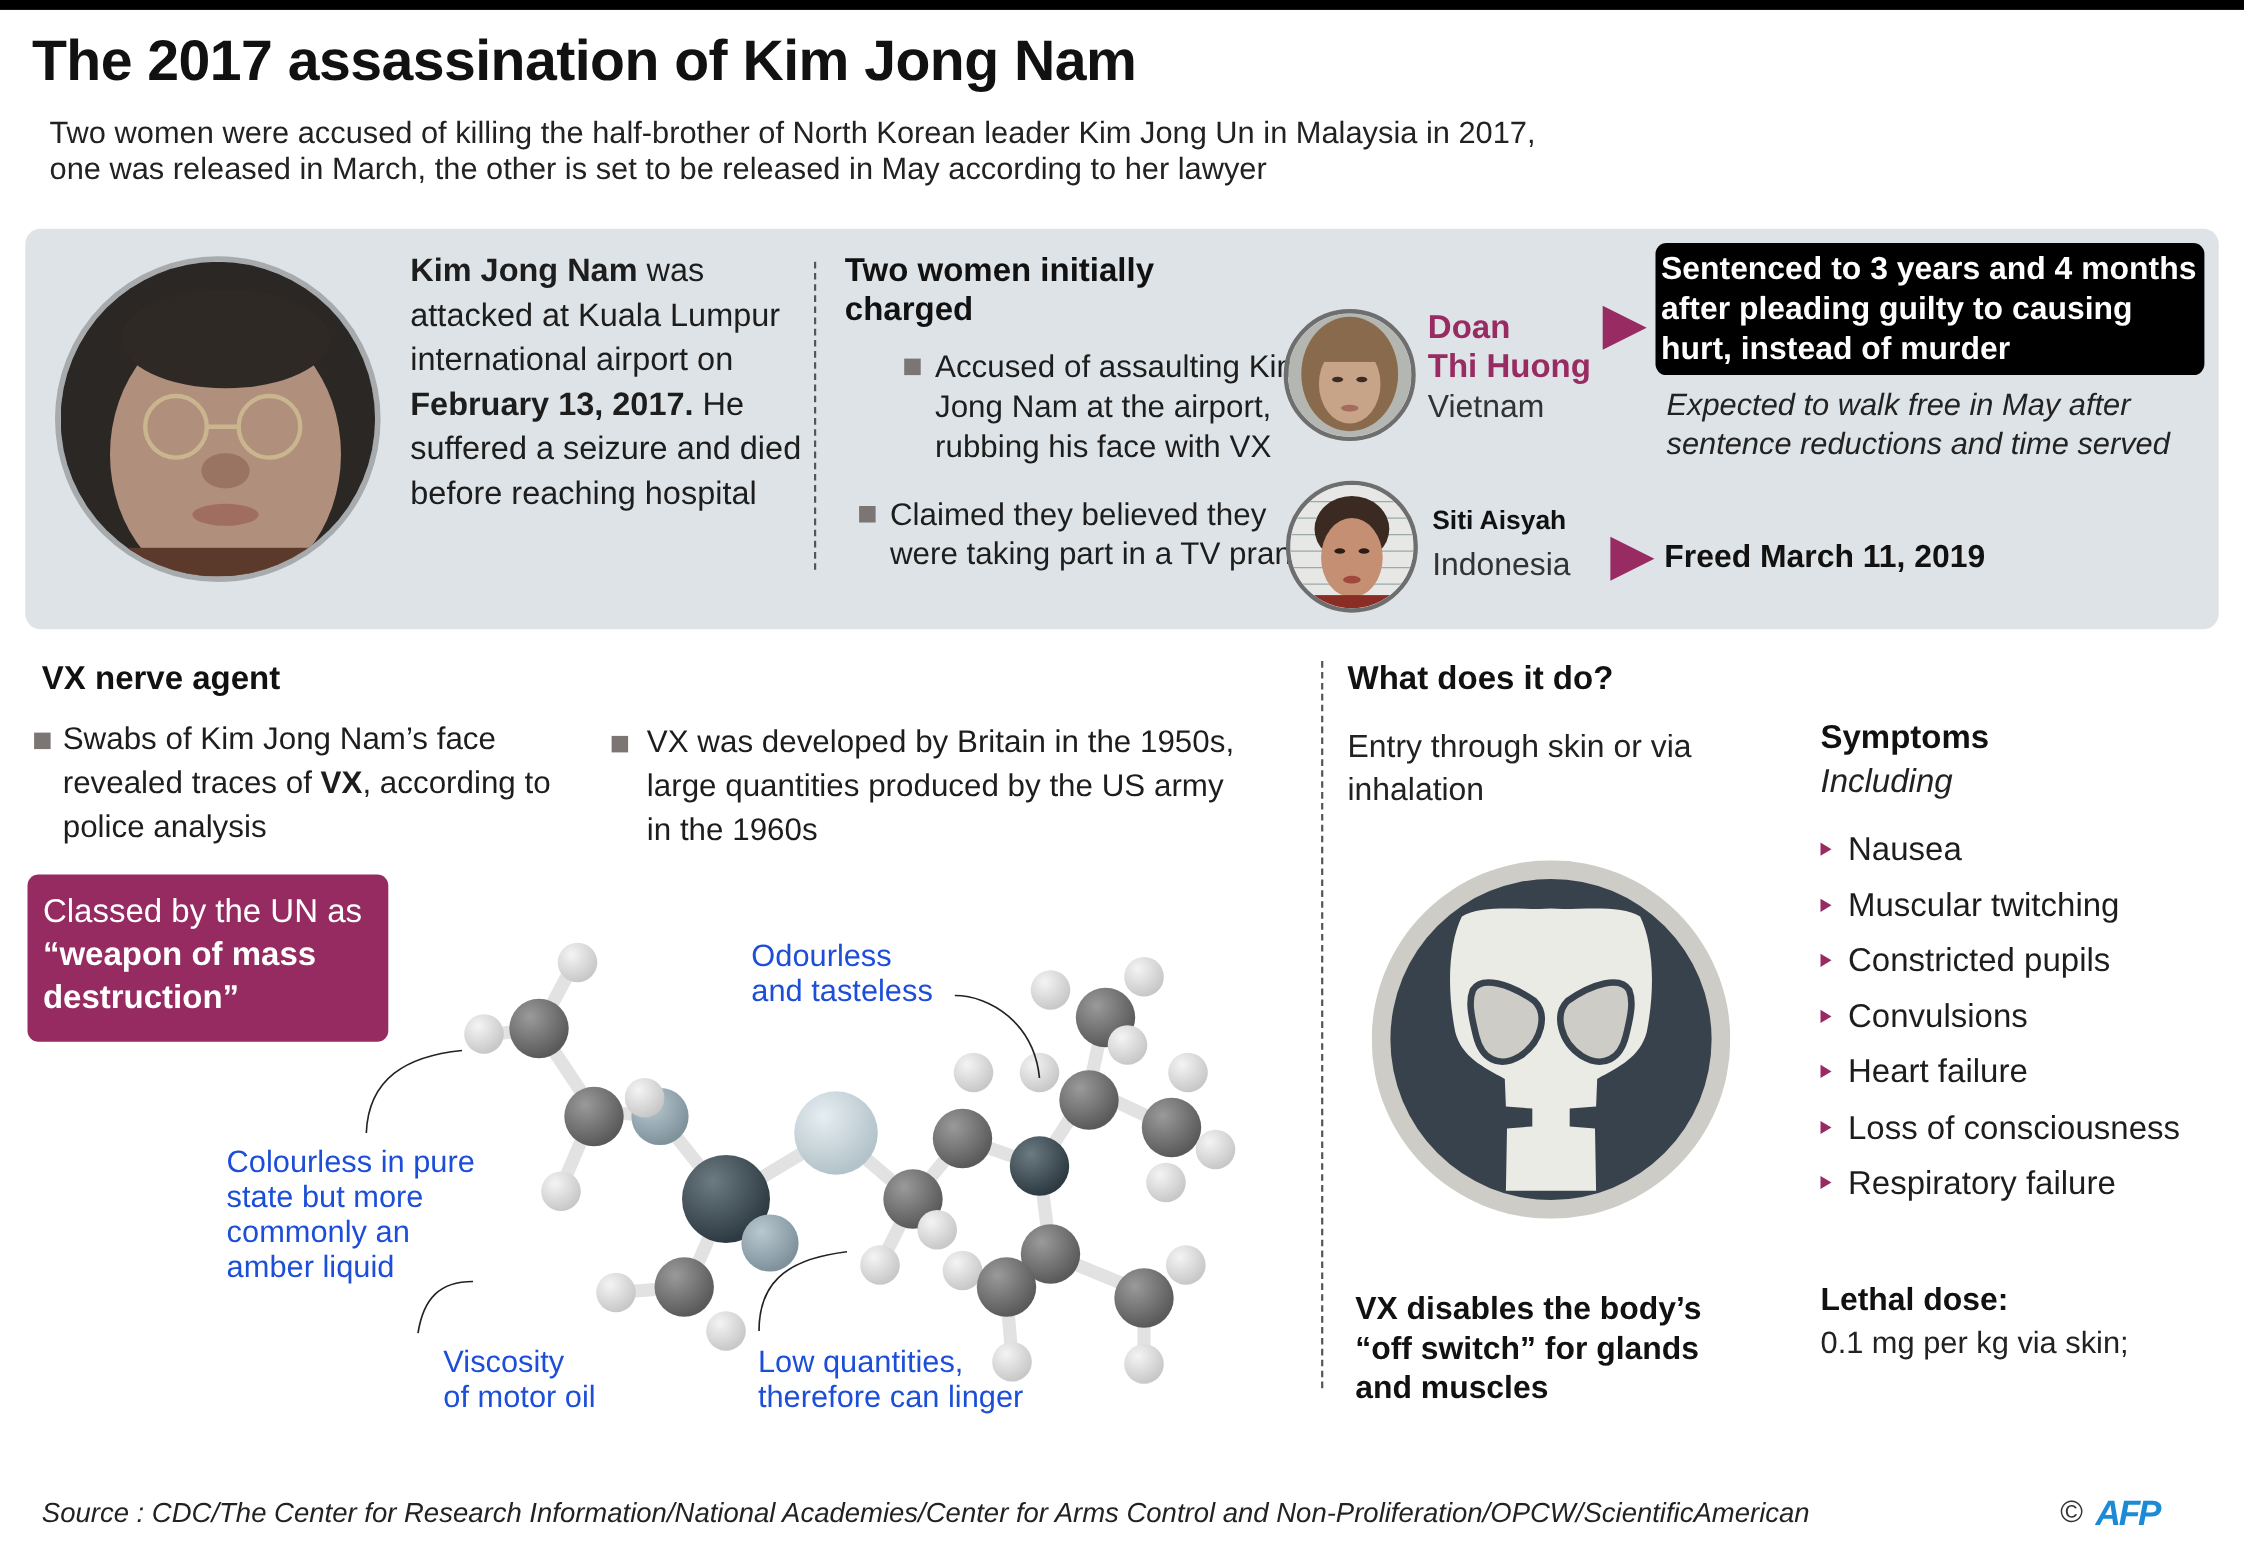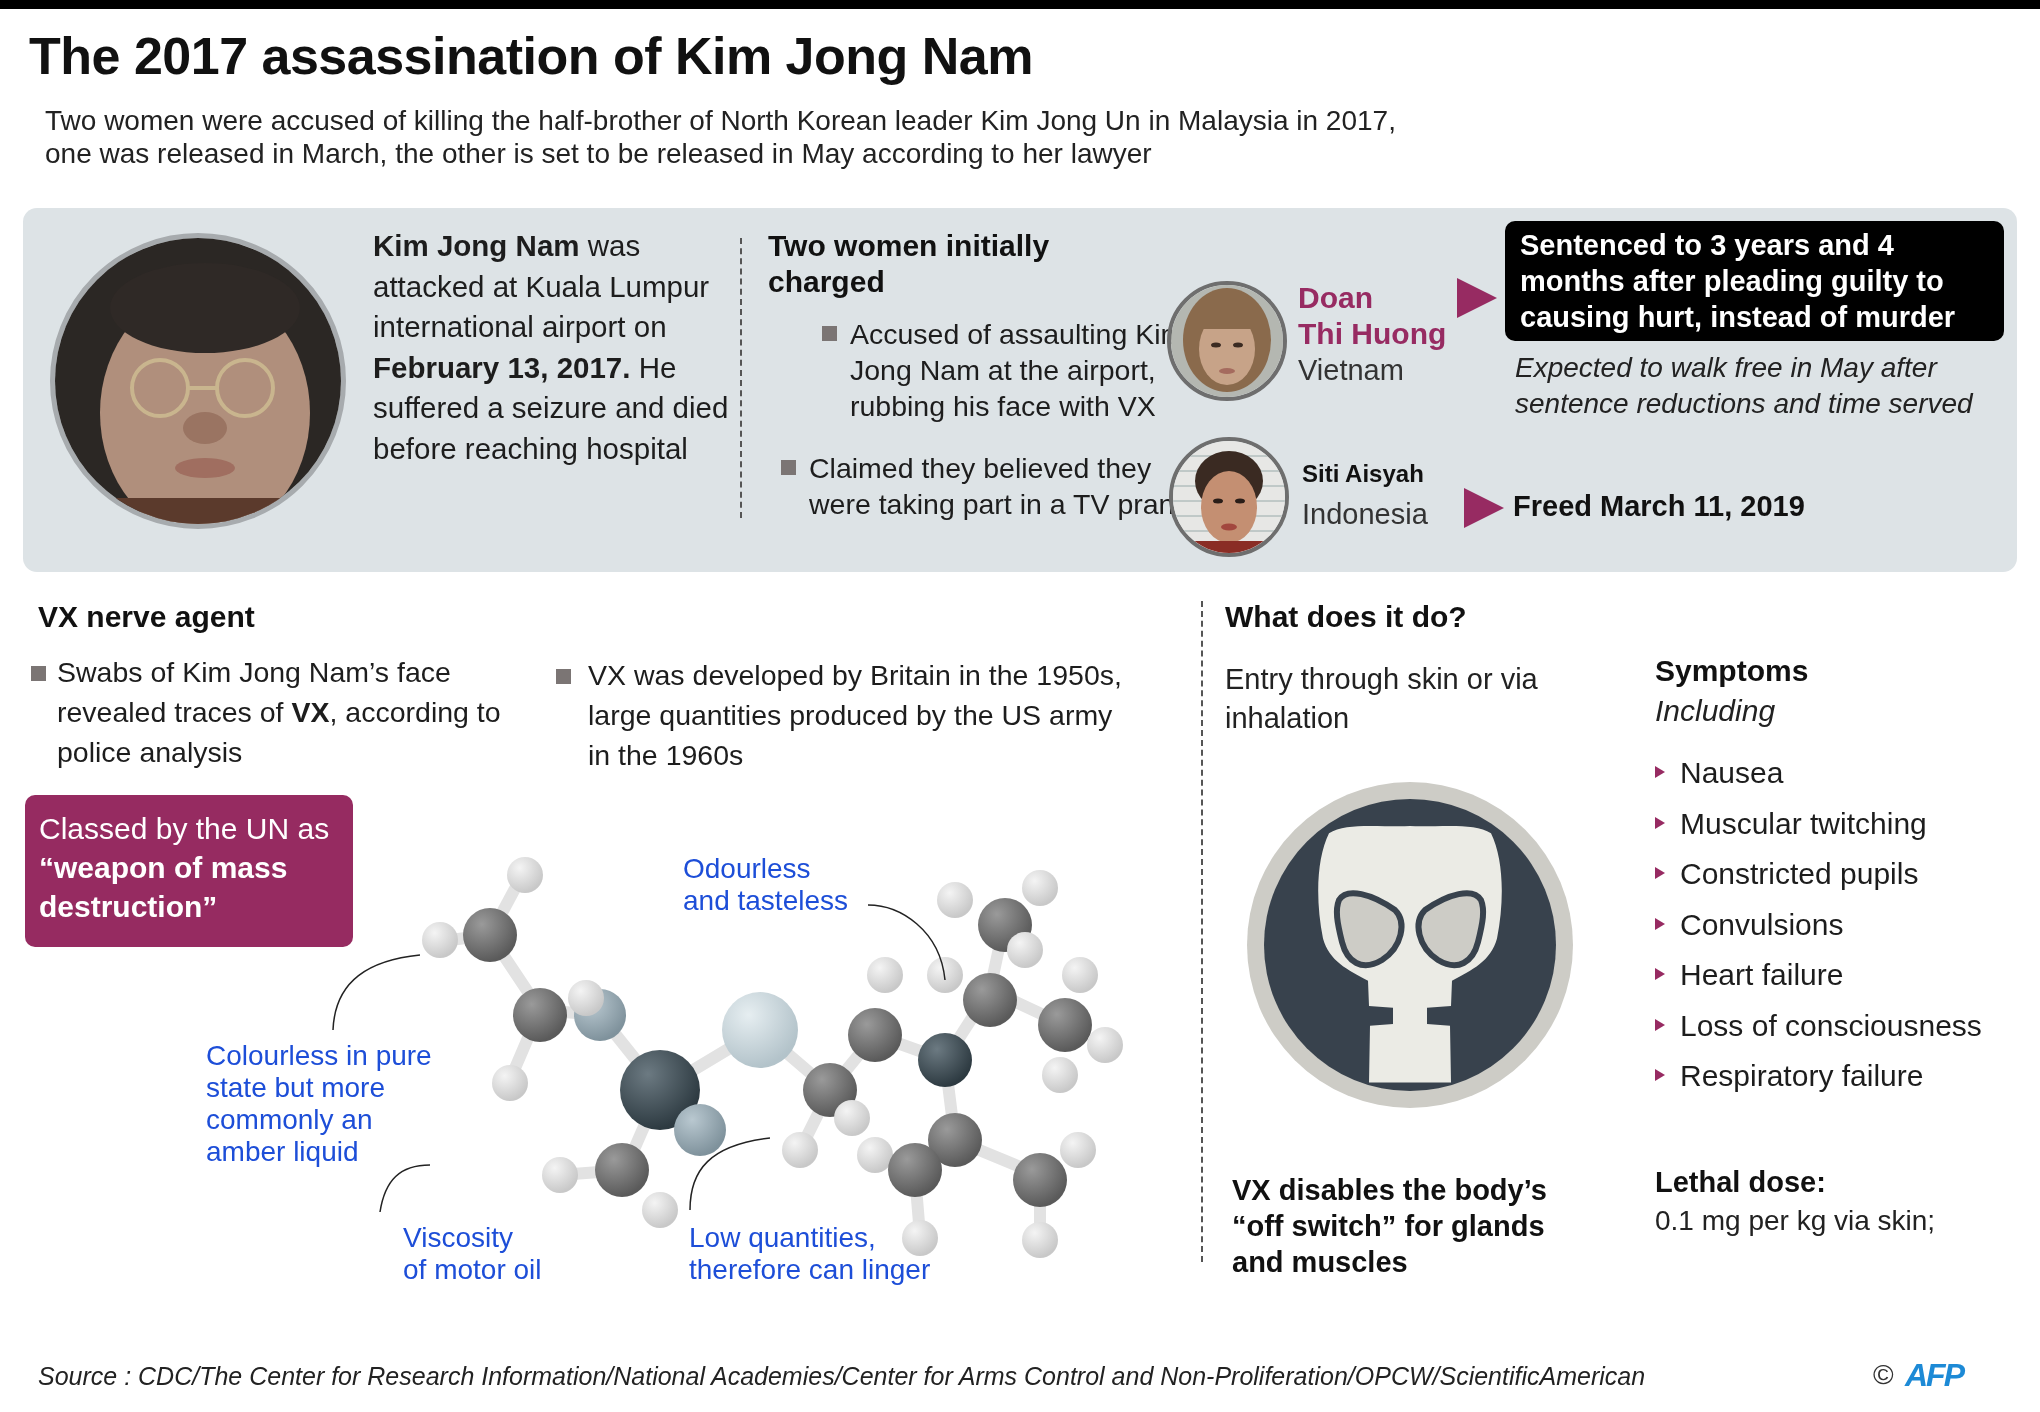--- a/index.html
+++ b/index.html
@@ -23,21 +23,21 @@
   .face-doan { left:1167px; top:281px; width:120px; height:120px; border:4px solid #6e6e6e; box-sizing:border-box; }
   .face-siti { left:1169px; top:437px; width:120px; height:120px; border:4px solid #6e6e6e; box-sizing:border-box; }
   .doan-name { left:1298px; top:280px; font-size:30px; font-weight:bold; color:#972b62; line-height:36px; }
   .doan-country { left:1298px; top:354px; font-size:29px; color:#333; }
   .siti-name { left:1302px; top:460px; font-size:24px; font-weight:bold; color:#111; }
   .siti-country { left:1302px; top:498px; font-size:29px; color:#333; }
   .arrow { width:0; height:0; border-top:20px solid transparent; border-bottom:20px solid transparent; border-left:40px solid #972b62; }
   .arrow1 { left:1457px; top:278px; }
   .arrow2 { left:1464px; top:488px; }
   .sentence-box { left:1505px; top:221px; width:499px; height:120px; background:#000; border-radius:10px; color:#fff;
-                  font-size:29px; font-weight:bold; line-height:36px; padding:6px 15px; box-sizing:border-box; }
+                  font-size:29px; font-weight:bold; line-height:36px; padding:6px 5px; box-sizing:border-box; }
   .expected { left:1515px; top:350px; width:490px; font-size:28px; font-style:italic; line-height:36px; color:#222; }
   .freed { left:1513px; top:490px; font-size:29px; font-weight:bold; color:#111; }
   .sec-h { font-size:30px; font-weight:bold; color:#111; }
   .vx-h { left:38px; top:600px; }
   .vxb1 { left:31px; top:652px; width:480px; padding-left:26px; font-size:28.5px; line-height:40px; }
   .vxb2 { left:556px; top:655px; width:540px; padding-left:32px; font-size:28.5px; line-height:40px; }
   .vxb1 .sq, .vxb2 .sq { top:14px; }
   .un-box { left:25px; top:795px; width:328px; height:152px; background:#962b61; border-radius:10px; color:#fff;
             font-size:30px; line-height:39px; padding:14px 14px; box-sizing:border-box; }
   .un-box b { font-weight:bold; }

